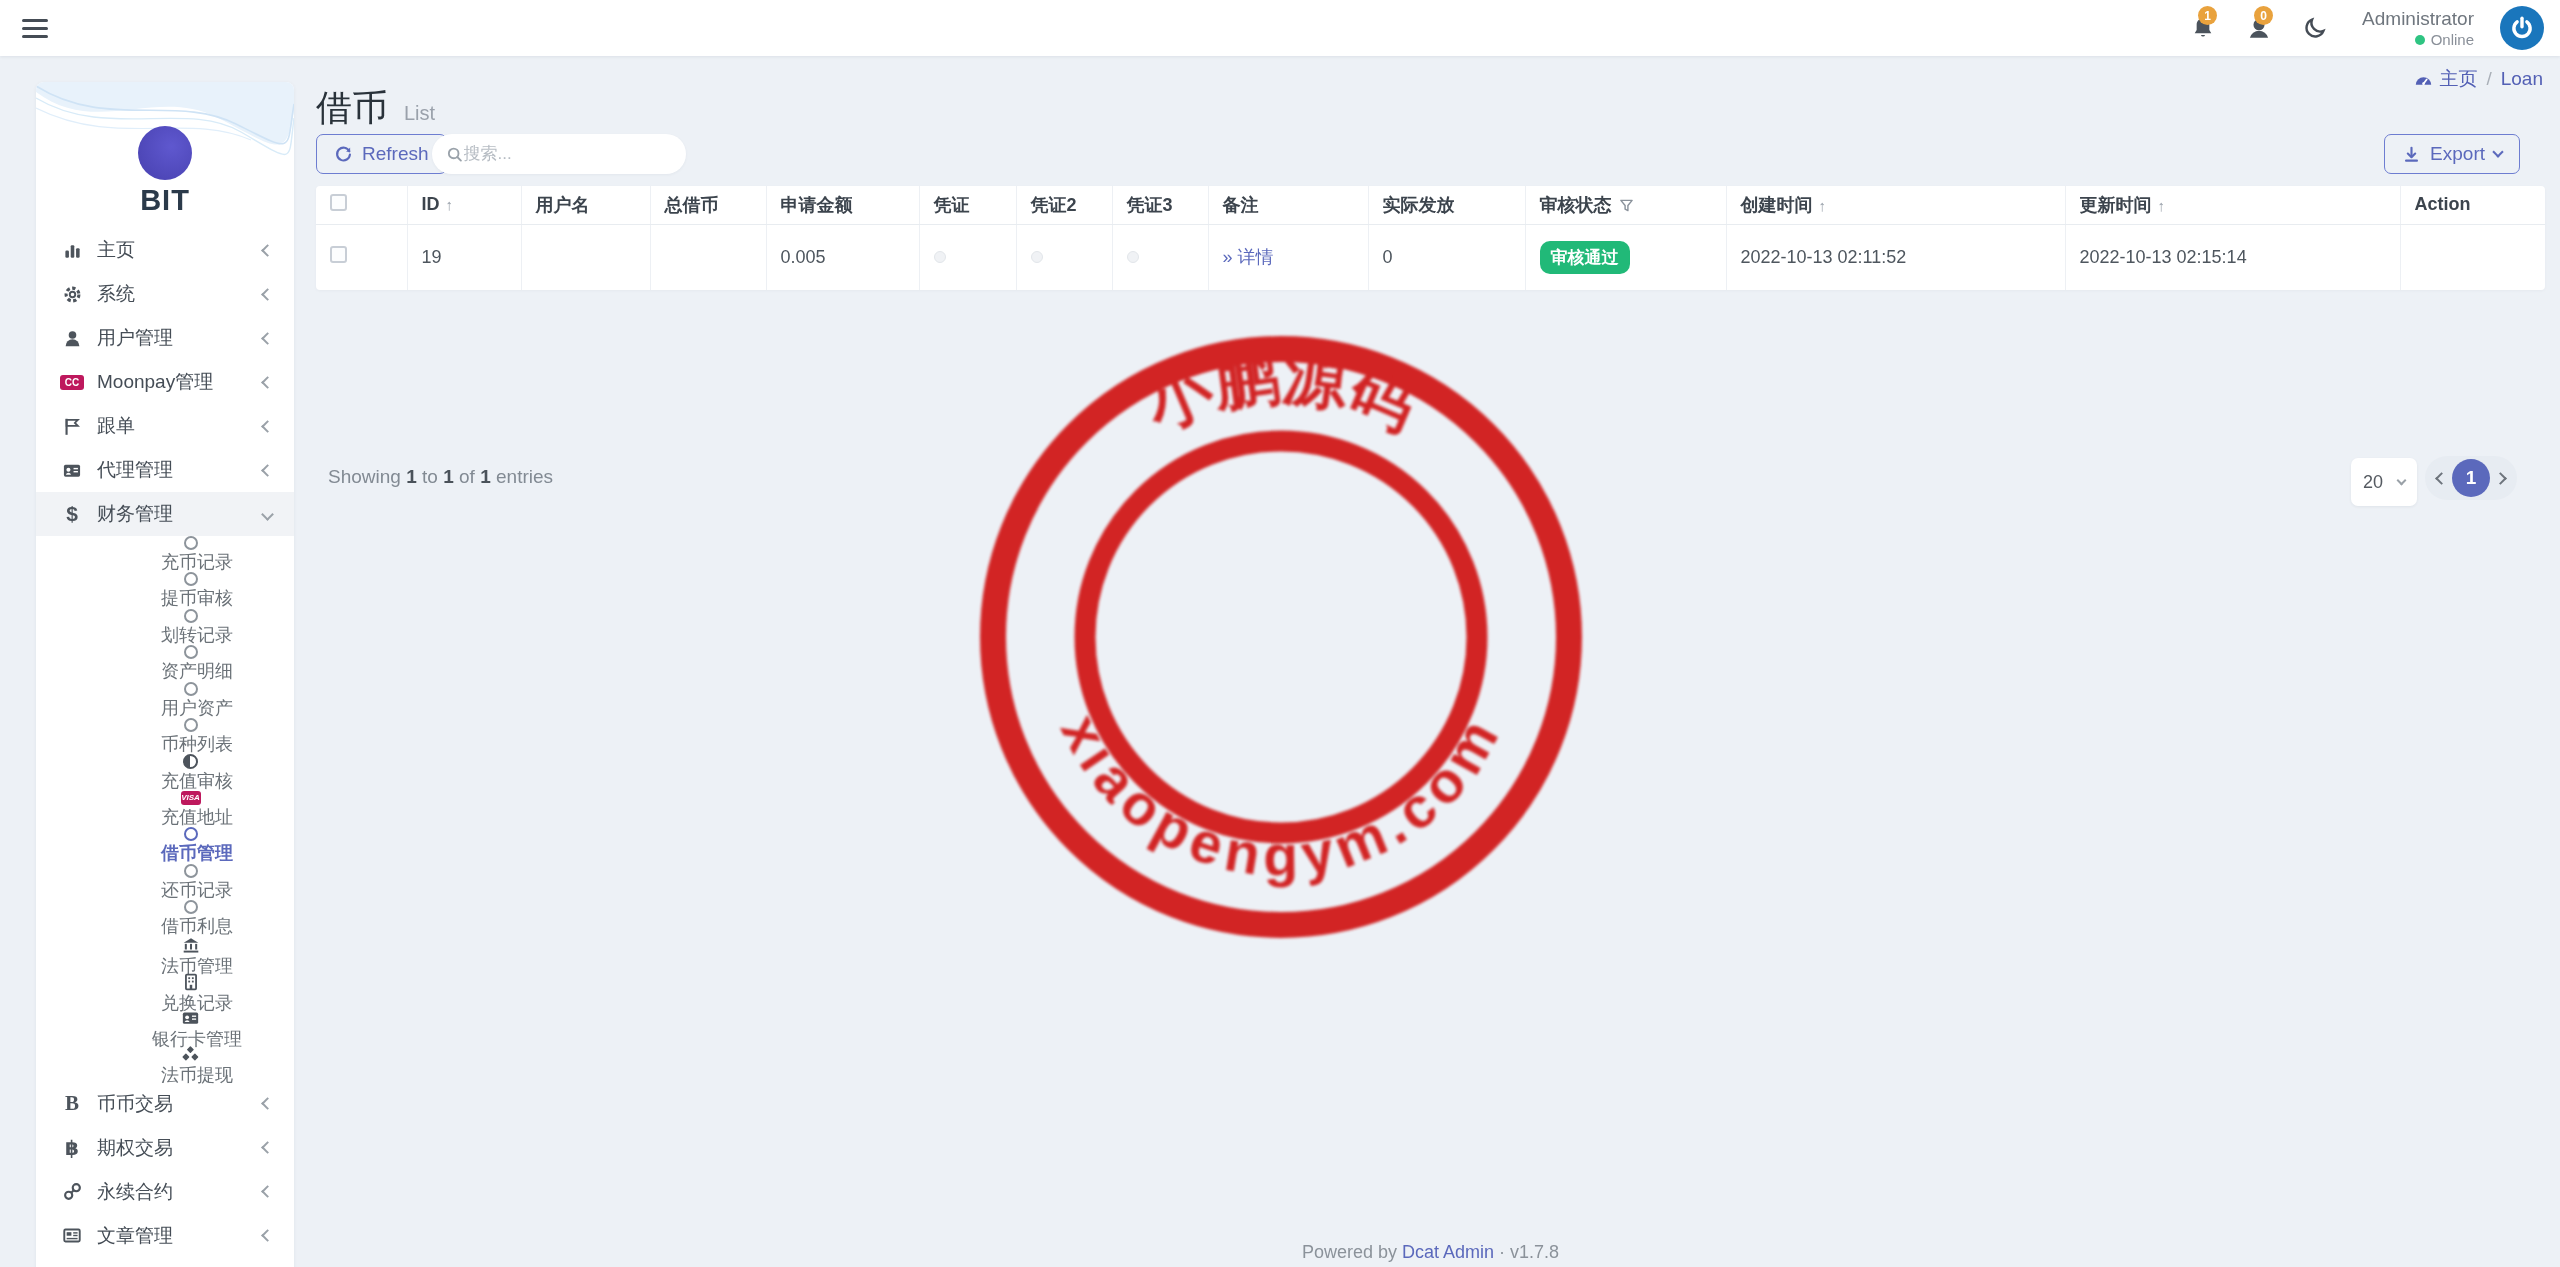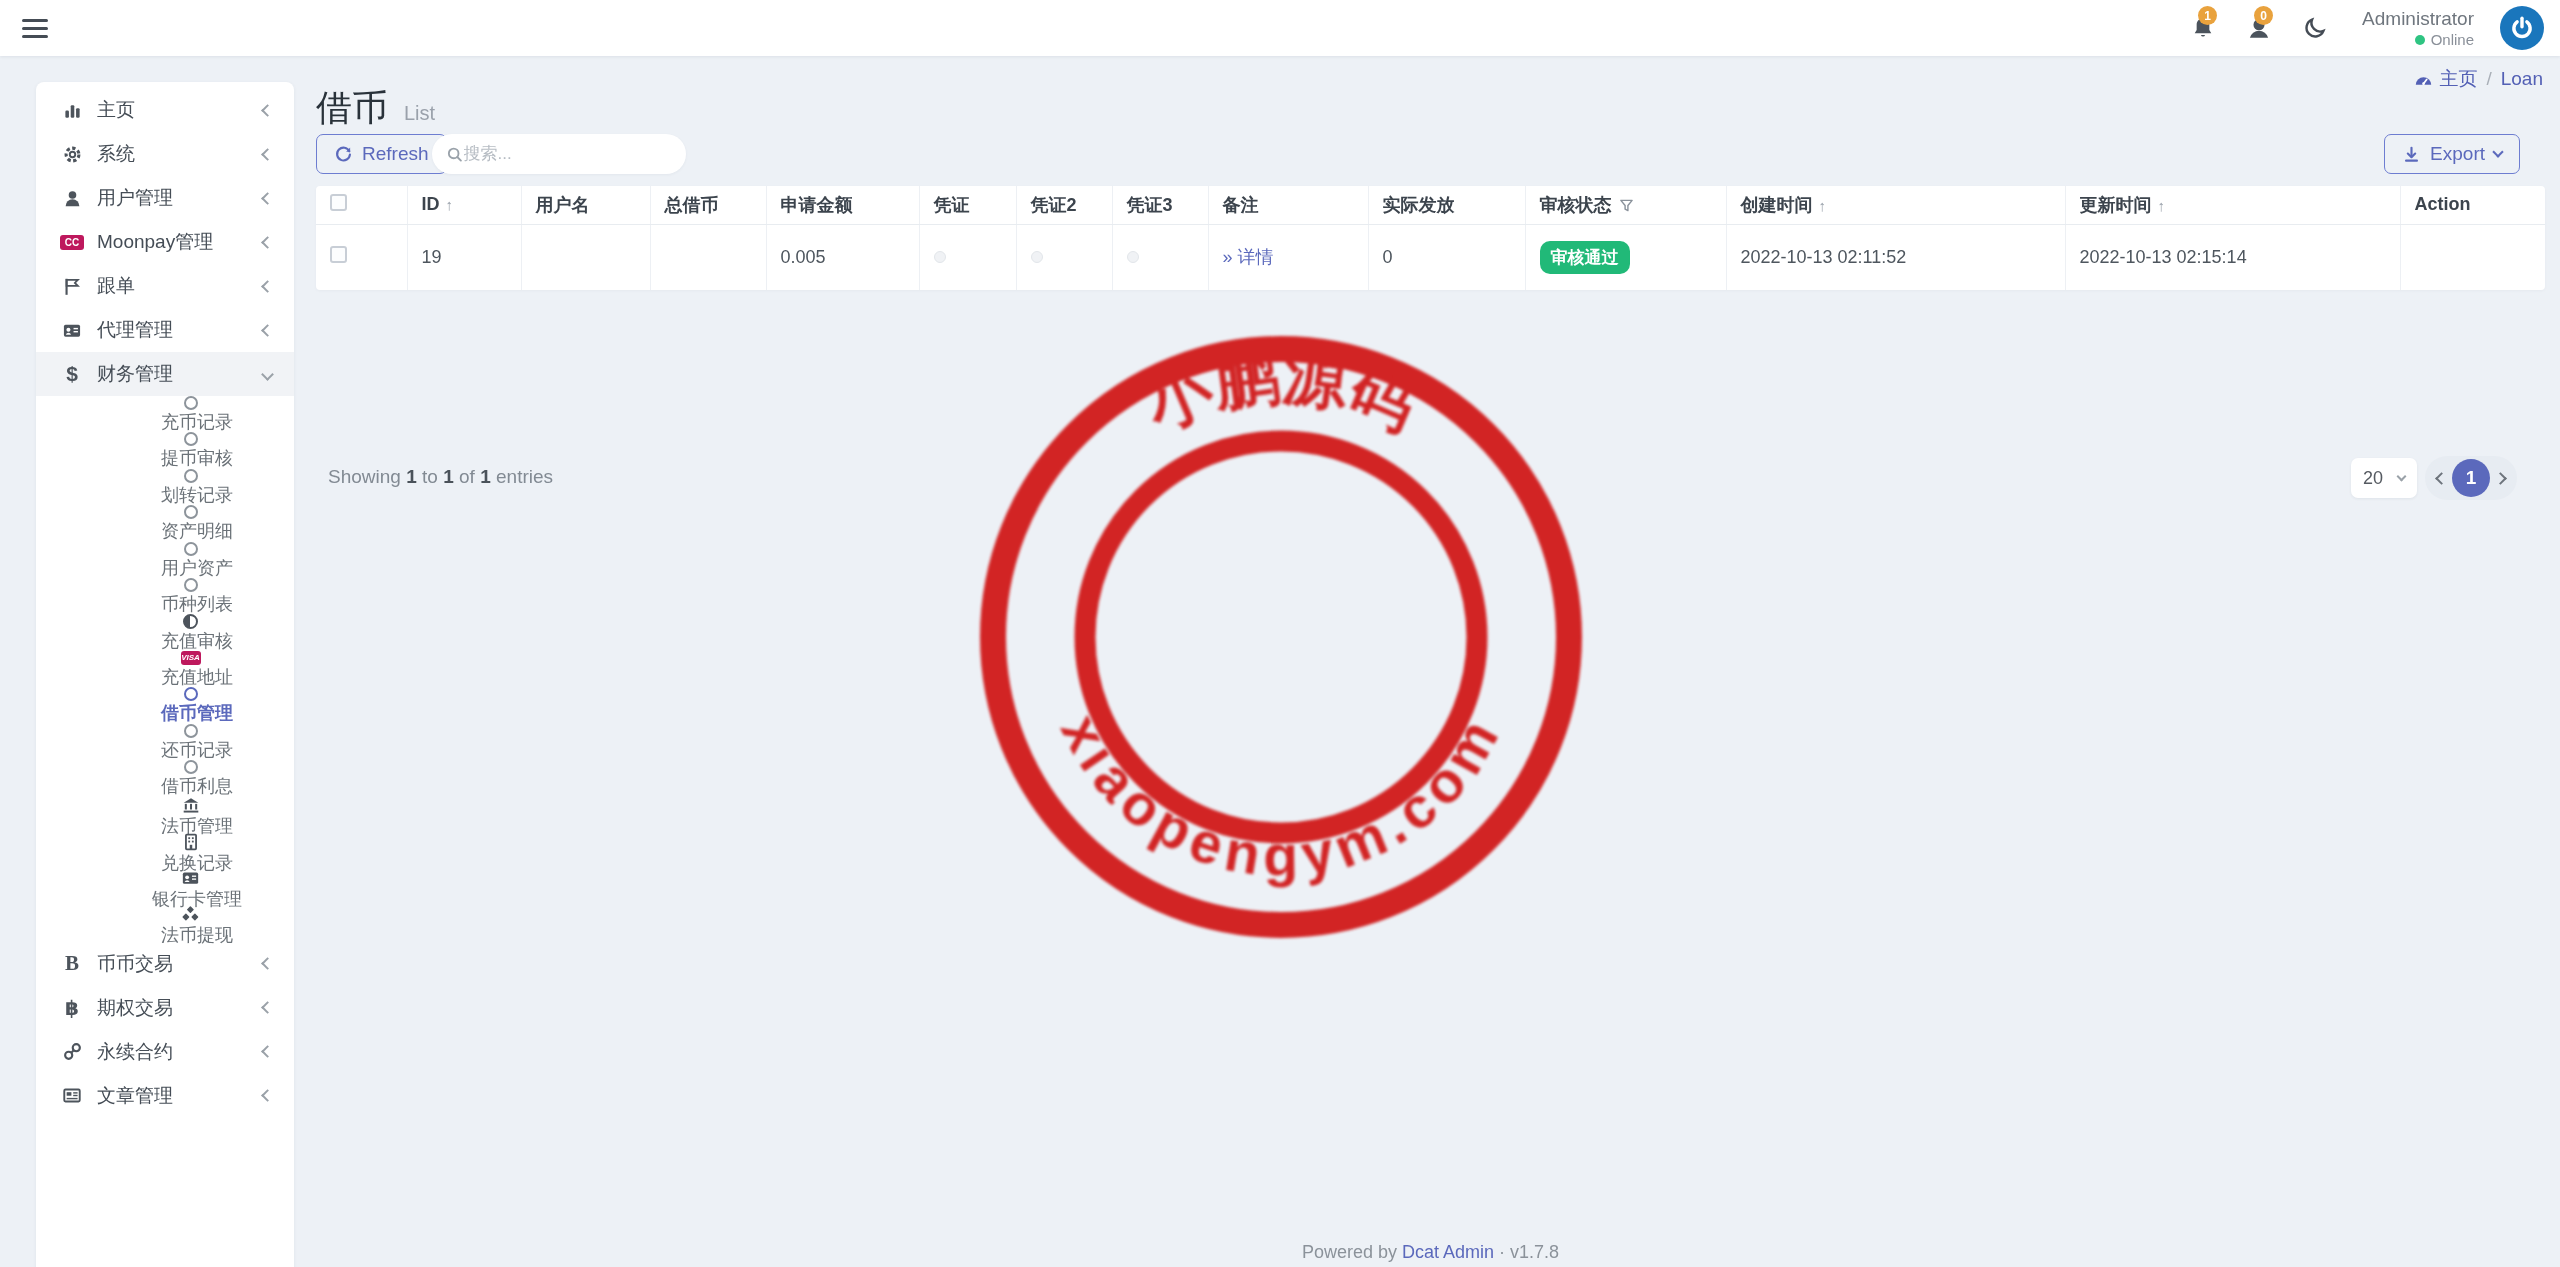--- a/index.html
+++ b/index.html
@@ -93,21 +93,21 @@
   .img-ph { width:12px; height:12px; border-radius:50%; background:#f0f2f5; border:1px solid #e2e6ea; display:inline-block; }
   .detail-link { color:#5b69bc; cursor:pointer; font-size:18px; }
   .status-badge { display:inline-block; background:#21b978; color:#fff; font-size:17px; font-weight:700;
                   padding:5px 11px; border-radius:10px; }
   .filter-ico { margin-left:7px; cursor:pointer; }
 
   
   .tfoot-row { position:absolute; left:0; top:400px; width:100%; height:44px; }
   .showing { position:absolute; left:12px; top:10px; font-size:19px; color:#828a93; }
   .showing b { color:#4a525a; }
-  .psize { position:absolute; right:128px; top:2px; width:66px; height:40px; background:#fff; border-radius:7px;
+  .psize { position:absolute; right:128px; top:2px; width:66px; height:48px; background:#fff; border-radius:7px;
            box-shadow:0 1px 3px rgba(40,50,70,.07); display:flex; align-items:center; justify-content:space-between;
            padding:0 12px; font-size:18px; color:#555a61; cursor:pointer; }
   .pager { position:absolute; right:28px; top:0; width:92px; height:44px; background:#e7ecf2; border-radius:22px;
            display:flex; align-items:center; justify-content:space-between; padding:0 12px; }
   .pager .pg-cur { width:38px; height:38px; border-radius:50%; background:#5b69bc; color:#fff; font-size:19px; font-weight:700;
                    display:flex; align-items:center; justify-content:center; cursor:pointer; }
   .pager .chevron { border-color:#6d747c; cursor:pointer; }
 
   
   .stamp { position:absolute; left:971px; top:327px; width:620px; height:620px; z-index:8; pointer-events:none;
@@ -160,20 +160,32 @@
       <div class="avatar">
         <svg width="26" height="26" viewBox="0 0 16 16">
           <path d="M5 4.2a5 5 0 1 0 6 0" fill="none" stroke="#fff" stroke-width="2.1" stroke-linecap="round"></path>
           <line x1="8" y1="2" x2="8" y2="7.2" stroke="#fff" stroke-width="2.1" stroke-linecap="round"></line>
         </svg>
       </div>
     </div>
   </div>
 
   <div class="sidebar">
+    <div class="logo-area">
+      <svg class="logo-waves" viewBox="0 0 258 92" preserveAspectRatio="none">
+        <path d="M0 10 C 60 55, 120 5, 180 35 S 250 80, 258 30 L258 0 L0 0 Z" fill="#e8f2fb"></path>
+        <path d="M0 4 C 70 48, 140 12, 200 42 S 250 70, 258 22" fill="none" stroke="#cfe3f5" stroke-width="1.6"></path>
+        <path d="M0 16 C 70 58, 150 18, 205 50 S 252 82, 258 36" fill="none" stroke="#d8ebf8" stroke-width="1.4"></path>
+        <path d="M0 26 C 80 66, 150 30, 215 58" fill="none" stroke="#e0eefa" stroke-width="1.2"></path>
+      </svg>
+      <div class="logo-circle">
+          <div class="logo-swoosh"></div>
+        </div>
+      <div class="logo-text">BIT</div>
+    </div>
 
     <div class="menu">
 
       <div class="m-item">
         <span class="mi">
           <svg width="19" height="19" viewBox="0 0 16 16">
               <rect x="2" y="8" width="3" height="6" rx="1" fill="#4d545c"></rect>
               <rect x="6.5" y="3.5" width="3" height="10.5" rx="1" fill="#4d545c"></rect>
               <rect x="11" y="6" width="3" height="8" rx="1" fill="#4d545c"></rect>
             </svg>

